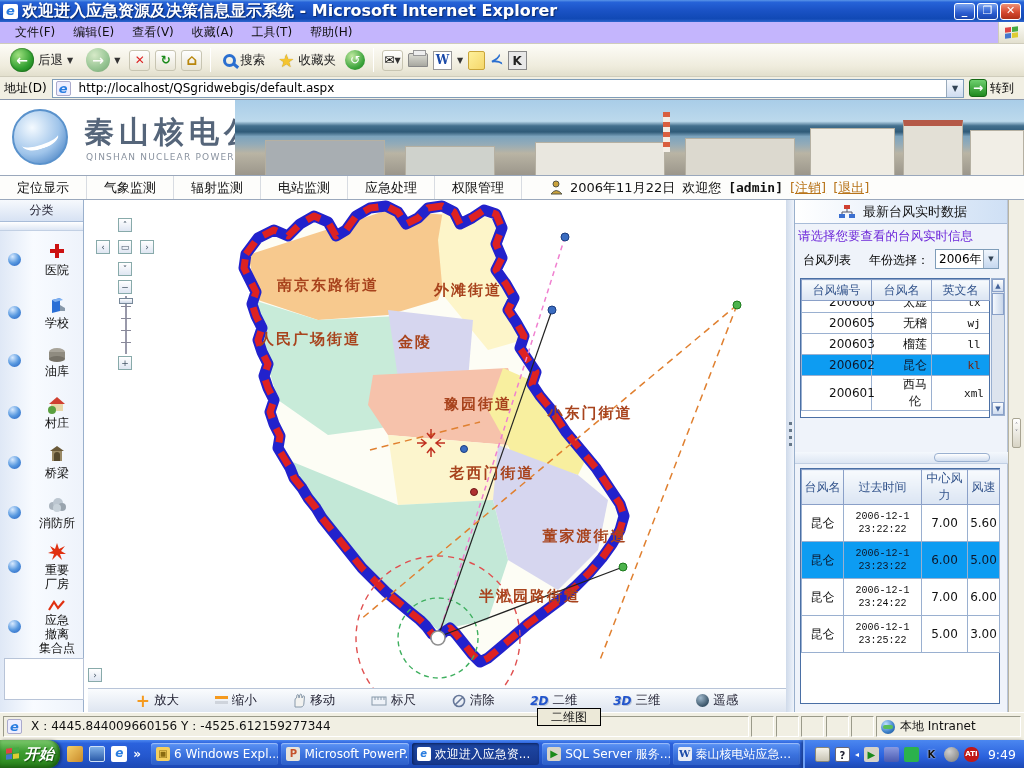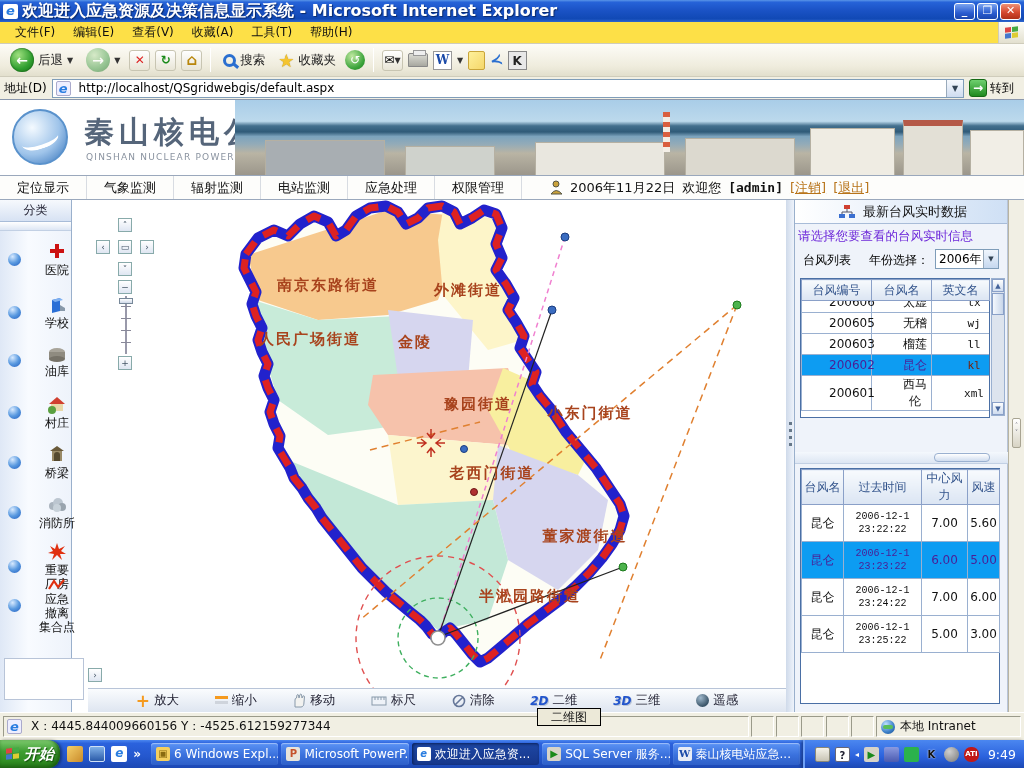--- a/index.html
+++ b/index.html
@@ -11,21 +11,21 @@
   .titlebar { position:absolute; left:0; top:0; width:1024px; height:22px;
     background:linear-gradient(180deg,#5a96e8 0%,#2663d8 10%,#1b53c6 45%,#1149b5 85%,#2e66cf 100%);
     display:flex; align-items:center; padding:0 3px; color:#fff; }
   .titlebar .ttl { font-weight:bold; font-size:16px; text-shadow:1px 1px 1px #0a2a6a; flex:1; white-space:nowrap; overflow:hidden; }
   .ie-ico { width:15px; height:15px; margin-right:4px; background:#fff; border-radius:2px; color:#2a7de0; font-weight:bold; font-style:italic; font-size:13px; line-height:14px; text-align:center; }
   .winbtn { width:21px; height:17px; margin-left:2px; border:1px solid #fff; border-radius:3px; color:#fff; font-size:11px; line-height:14px; text-align:center; font-weight:bold;
     background:linear-gradient(180deg,#7ba4ef,#2a5cd0 60%,#1b47ae); }
   .winbtn.close { background:linear-gradient(180deg,#ee9276,#d6492f 55%,#b03018); }
 
   
-  .menubar { position:absolute; left:0; top:22px; width:1024px; height:22px; background:#fde047; border-bottom:1px solid #cfccbb; display:flex; align-items:center; padding-left:6px; }
+  .menubar { position:absolute; left:0; top:22px; width:1024px; height:22px; background:#c4b5fd; border-bottom:1px solid #cfccbb; display:flex; align-items:center; padding-left:6px; }
   .menu-item { padding:2px 9px; color:#111; }
   .winlogo { position:absolute; right:0; top:0; width:26px; height:21px; background:linear-gradient(180deg,#fdfdf8,#e3e0cf); border-left:1px solid #cfccbb; display:flex; align-items:center; justify-content:center; }
   .flag { width:14px; height:12px; display:grid; grid-template-columns:6px 6px; grid-template-rows:5px 5px; gap:1px; transform:skewY(-6deg); }
   .flag i { display:block; } .flag i:nth-child(1){background:#d44;} .flag i:nth-child(2){background:#4a4;} .flag i:nth-child(3){background:#47c;} .flag i:nth-child(4){background:#dc3;}
 
   
   .toolbar { position:absolute; left:0; top:44px; width:1024px; height:33px; background:linear-gradient(180deg,#fdfcf7,#efecdd 70%,#e2dfcd); border-bottom:1px solid #cfccbb; display:flex; align-items:center; padding-left:6px; gap:5px; }
   .tbtn { display:flex; align-items:center; gap:4px; padding:2px 4px; color:#222; font-size:12.5px; }
   .circ { width:24px; height:24px; border-radius:50%; display:flex; align-items:center; justify-content:center; color:#fff; font-size:14px; font-weight:bold; }
   .circ.back { background:radial-gradient(circle at 35% 30%,#9fe07f,#2f9e2f 60%,#187018); box-shadow:inset 0 0 2px #0a4a0a; }
@@ -67,21 +67,21 @@
   .navbar { position:absolute; left:0; top:176px; width:1024px; height:24px; background:#fdfdfb; border-bottom:1px solid #9aa8bc; display:flex; align-items:center; }
   .ntab { padding:0 17px; height:100%; display:flex; align-items:center; border-right:1px solid #d8dce2; font-size:13px; color:#111; }
   .nav-right { margin-left:28px; display:flex; align-items:center; gap:7px; font-size:13px; color:#111; }
   .nav-link { color:#b8741a; text-decoration:underline; }
   .admin { font-family:"DejaVu Sans Mono",monospace; font-weight:bold; }
 
   
   .content { position:absolute; left:0; top:200px; width:1024px; height:512px; background:#fff; }
 
   
-  .sidebar { position:absolute; left:0; top:0; width:72px; height:512px; background:linear-gradient(90deg,#dfe8f6,#f8fbff 40%,#eef3fb); border-right:1px solid #9ab0cc; }
+  .sidebar { position:absolute; left:0; top:0; width:84px; height:512px; background:linear-gradient(90deg,#dfe8f6,#f8fbff 40%,#eef3fb); border-right:1px solid #9ab0cc; }
   .sb-head { height:22px; background:linear-gradient(180deg,#f6f9fd,#d7e2f3); border-bottom:1px solid #a8bcd8; text-align:center; line-height:21px; color:#223; }
   .sb-strip { height:9px; background:linear-gradient(180deg,#fff,#dde6f4); border-bottom:1px solid #c2d0e4; }
   .sb-item { position:absolute; left:30px; width:54px; text-align:center; color:#111; font-size:12px; line-height:14px; }
   .sphere { position:absolute; left:-22px; top:50%; margin-top:-7px; width:13px; height:13px; border-radius:50%;
     background:radial-gradient(circle at 35% 28%,#d8eaff,#5a9ae0 50%,#1d5bbf); }
   .sb-item svg { display:block; margin:0 auto 1px; }
 
   
   .maparea { position:absolute; left:88px; top:0; width:698px; height:512px; background:#fff; overflow:hidden; }
   .mapsvg { position:absolute; left:0; top:0; }
@@ -115,21 +115,21 @@
   .combo .btn { width:15px; height:100%; background:linear-gradient(180deg,#f0f6fd,#c6d8ef); border-left:1px solid #9ab; font-size:7px; color:#345; text-align:center; line-height:18px; }
 
   table.xt { border-collapse:collapse; table-layout:fixed; background:#fff; }
   table.xt th { background:linear-gradient(180deg,#f7fafd,#dbe5f3); color:#33548c; font-weight:normal; border:1px solid #8aa0c8; height:21px; }
   table.xt td { border:1px solid #9ab0d0; text-align:center; color:#111; }
   .t1wrap { position:absolute; left:5px; top:78px; width:190px; border:1px solid #4a6fa5; background:#fff; }
   .t1clip { height:116px; overflow:hidden; }
   .t1clip table { margin-top:-10px; width:188px; }
   .t1clip td { height:21px; font-size:12px;padding-left:27px; }
   td.en { font-family:"DejaVu Sans Mono",monospace; font-size:11px; }
-  tr.sel td { background:#0d9cf2; color:#4c1d95; }
+  tr.sel td { background:#0d9cf2; color:#0f172a; }
   tr.sel td.en { color:#7a1f05; }
   .t1scroll { position:absolute; left:196px; top:78px; width:14px; height:138px; background:#dde4ee; border:1px solid #9ab0d0; }
   .sbarrow { position:absolute; left:0; width:12px; height:13px; background:linear-gradient(#fdfefe,#cfdcef); border:1px solid #8aa0c8; color:#44639a; font-size:7px; text-align:center; line-height:12px; }
   .sbthumb { position:absolute; left:0; top:14px; width:12px; height:22px; background:linear-gradient(90deg,#f4f8fd,#c8d6ea); border:1px solid #8aa0c8; }
 
   .p-path { position:absolute; left:0; top:228px; width:213px; height:22px; background:linear-gradient(90deg,#ffffff,#cfe0f5); border-top:1px solid #a8bcd8; border-bottom:1px solid #a8bcd8; text-align:center; line-height:21px; color:#111; font-size:13px; }
   .p-path .chev2 { position:absolute; right:22px; top:3px; transform:rotate(90deg); color:#345; font-size:12px; }
   .p-grip { position:absolute; left:0; top:252px; width:213px; height:12px; background:linear-gradient(180deg,#f4f8fd,#dde6f3); border-bottom:1px solid #c2d0e4; }
   .p-grip .tab { position:absolute; right:18px; top:1px; width:56px; height:9px; background:linear-gradient(#fff,#cfdcef); border:1px solid #9ab0d0; border-radius:4px; }
 
@@ -337,21 +337,21 @@
       <div>消防所</div>
     </div>
     <div class="sb-item" style="top:342px;">
       <span class="sphere"></span>
       <svg width="20" height="20">
           <path d="M10,1 L12,7 L18,4 L14,9 L19,12 L13,12 L15,18 L10,13 L5,18 L7,12 L1,11 L6,9 L3,4 L8,7 Z" fill="#e03010"></path>
         </svg>
       <div>重要</div>
       <div>厂房</div>
     </div>
-    <div class="sb-item" style="top:377px;">
+    <div class="sb-item" style="top:398px;">
       <span class="sphere"></span>
       <svg width="20" height="14">
           <polyline points="2,12 7,4 11,10 17,3" fill="none" stroke="#e03010" stroke-width="2.2"></polyline>
         </svg>
       <div>应急</div>
       <div>撤离</div>
       <div>集合点</div>
     </div>
     <div class="abs" style="left:4px; top:458px; width:80px; height:42px; background:#fff; border:1px solid #b8c4d8;"></div>
   </div>

